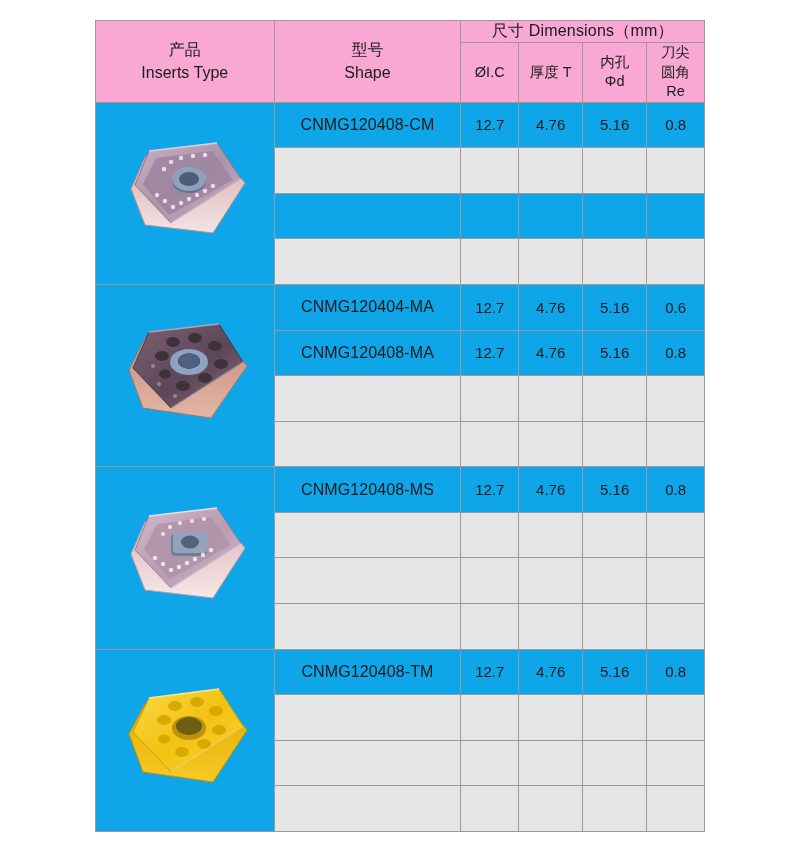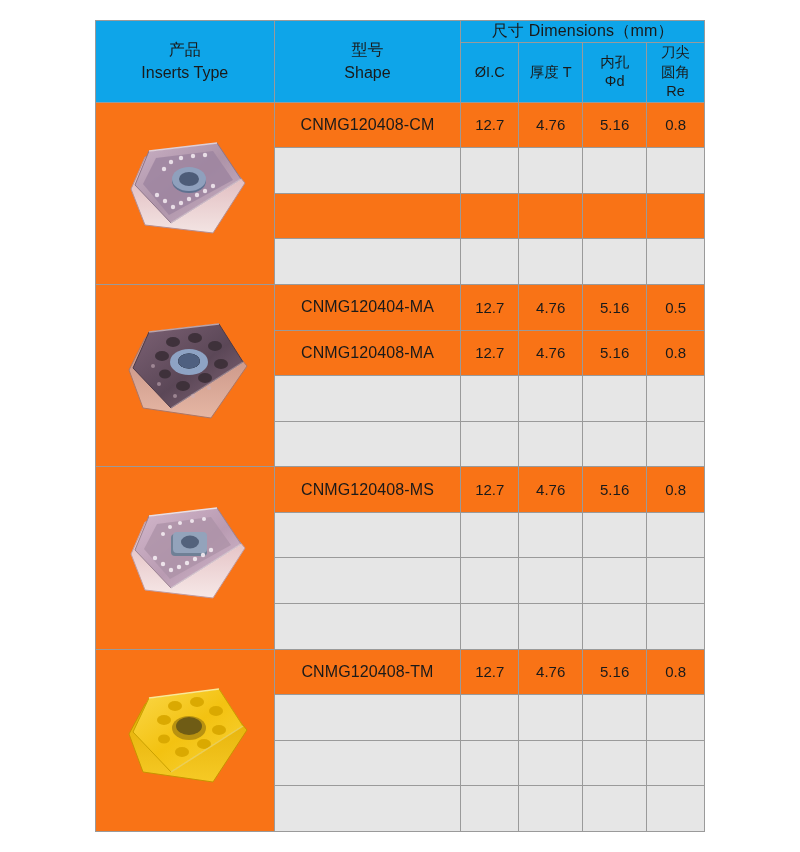--- a/index.html
+++ b/index.html
@@ -36,21 +36,21 @@
   table.spec td, table.spec th {
     border: 1px solid #9a9a9a;
     padding: 0;
     text-align: center;
     vertical-align: middle;
     font-weight: normal;
   }
 
   
   .hdr {
-    background: #0ea5e9;
+    background: #f9a8d4;
   }
   .hdr-title {
     line-height: 1.45;
     font-size: 16px;
     padding: 4px 2px;
     margin-top: 15px;
   }
   .hdr-dim {
     font-size: 16px;
     padding: 6px 4px;
@@ -77,21 +77,21 @@
   }
   .cell-num {
     font-size: 15px;
   }
   .row-blank td {
     height: 34px;
     background: #e6e6e6;
   }
   .row-data td {
     height: 34px;
-    background: #f97316;
+    background: #0ea5e9;
   }
   .shape-cell {
     background: #ffffff;
     padding: 4px 0;
   }
 
   
   .insert-wrap {
     width: 160px;
     height: 128px;
@@ -254,21 +254,21 @@
             </g>
             <path d="M40 20 L110 12" stroke="#d9c6cd" stroke-width="1.6" opacity="0.75" fill="none"></path>
             <path d="M134 50 L62 96" stroke="#d9c6cd" stroke-width="1.3" opacity="0.5" fill="none"></path>
           </svg>
         </div>
       </td>
       <td class="cell-type">CNMG120404-MA</td>
       <td class="cell-num">12.7</td>
       <td class="cell-num">4.76</td>
       <td class="cell-num">5.16</td>
-      <td class="cell-num">0.5</td>
+      <td class="cell-num">0.6</td>
     </tr>
     <tr class="row-data">
       <td class="cell-type">CNMG120408-MA</td>
       <td class="cell-num">12.7</td>
       <td class="cell-num">4.76</td>
       <td class="cell-num">5.16</td>
       <td class="cell-num">0.8</td>
     </tr>
     <tr class="row-blank">
       <td class="cell-type"></td>

